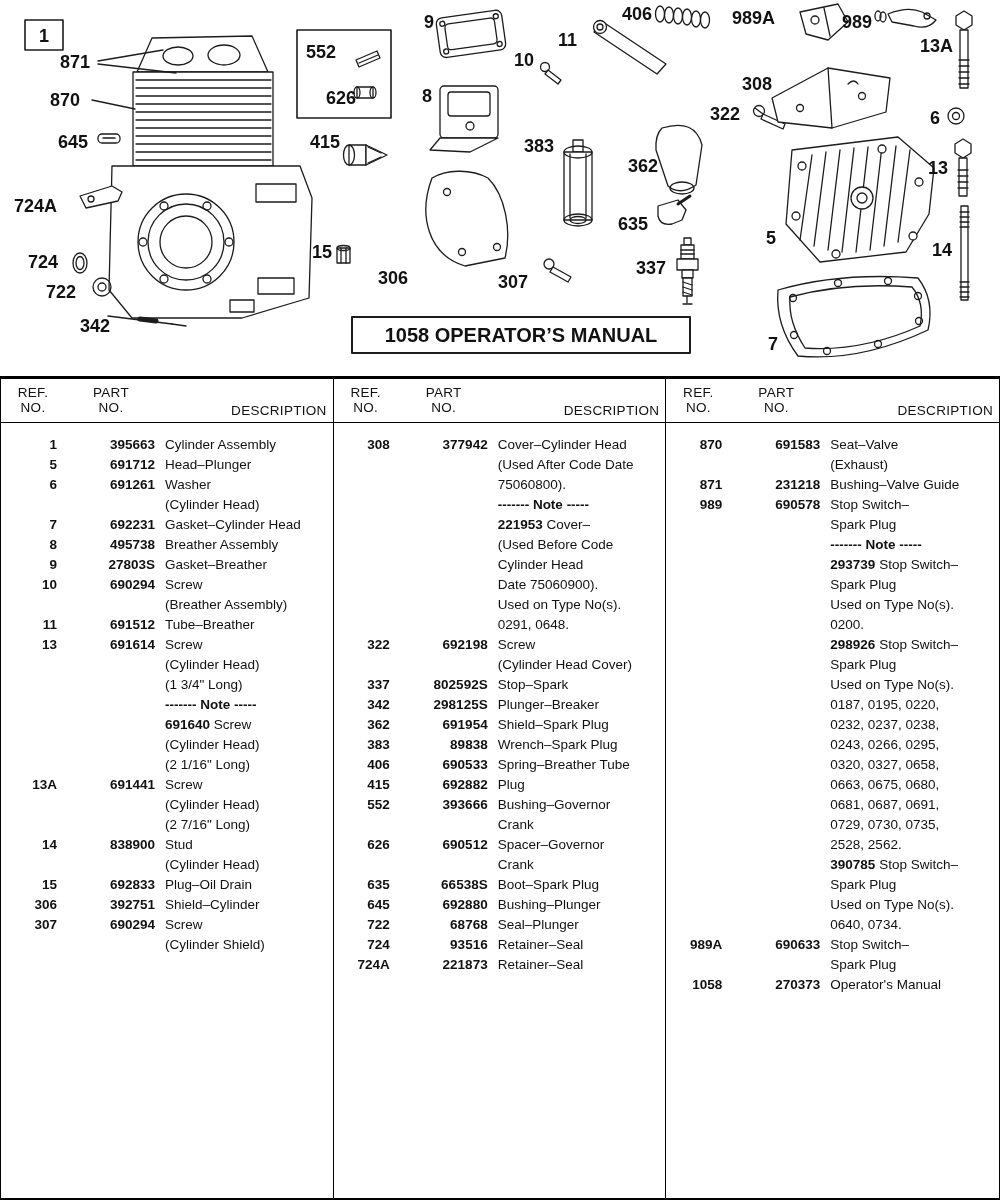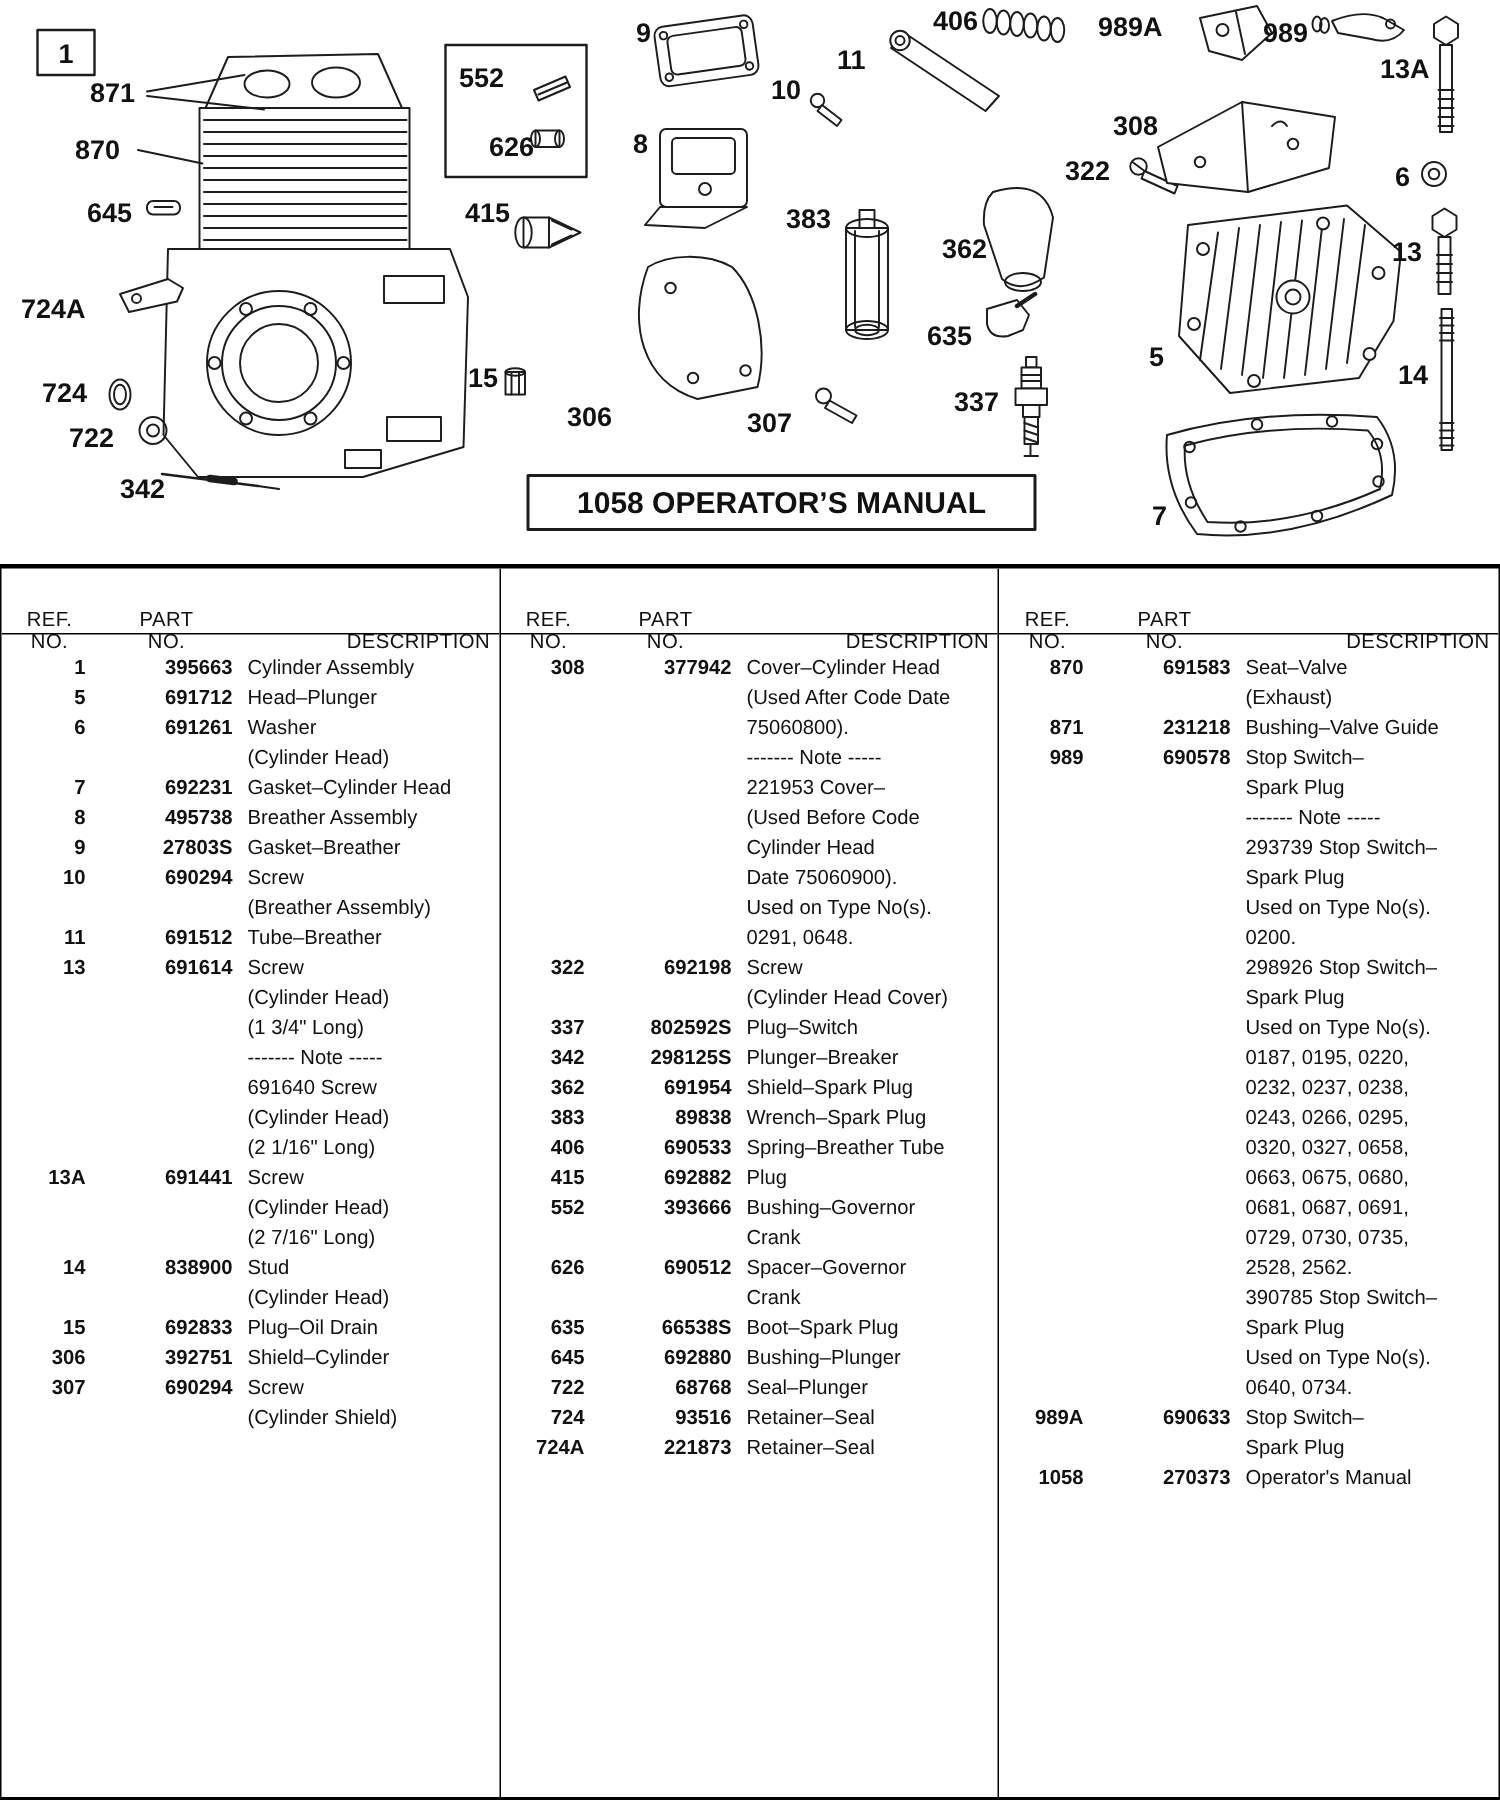--- a/index.html
+++ b/index.html
@@ -30,33 +30,33 @@
     display:grid;
     grid-template-columns:48px 88px 1fr;
     column-gap:10px;
     padding:6px 6px 4px 8px;
     border-bottom:1.5px solid #000;
     font-size:13.5px;
     line-height:15px;
     letter-spacing:.3px;
     height:44px;
   }
-  .thead .h { text-align:center;margin-top:20px; }
+  .thead .h { text-align:center; }
   .thead .desch { display:flex; align-items:flex-end; justify-content:flex-end; }
 
   .tbody { padding:12px 6px 0 8px; font-size:13.5px; }
   .trow {
     display:grid;
     grid-template-columns:48px 88px 1fr;
     column-gap:10px;
     line-height:20px;
   }
   .cell.ref  { text-align:right; font-weight:bold; }
   .cell.part { text-align:right; font-weight:bold; }
-  .cell.desc b { font-weight:normal; }
+  .cell.desc b { font-weight:bold; }
 </style>
 </head>
 <body>
 
 <div class="page">
 
   <div class="diagram">
     <svg viewBox="0 0 1000 376" width="1000" height="376">
 
       <g stroke="#1c1c1c" stroke-width="1.3" fill="#fff" stroke-linejoin="round" stroke-linecap="round">
@@ -592,21 +592,21 @@
             <span class="cell desc">Screw</span>
           </div>
           <div class="trow">
             <span class="cell ref"></span>
             <span class="cell part"></span>
             <span class="cell desc">(Cylinder Head Cover)</span>
           </div>
           <div class="trow">
             <span class="cell ref">337</span>
             <span class="cell part">802592S</span>
-            <span class="cell desc">Plug–Switch</span>
+            <span class="cell desc">Stop–Spark</span>
           </div>
           <div class="trow">
             <span class="cell ref">342</span>
             <span class="cell part">298125S</span>
             <span class="cell desc">Plunger–Breaker</span>
           </div>
           <div class="trow">
             <span class="cell ref">362</span>
             <span class="cell part">691954</span>
             <span class="cell desc">Shield–Spark Plug</span>

